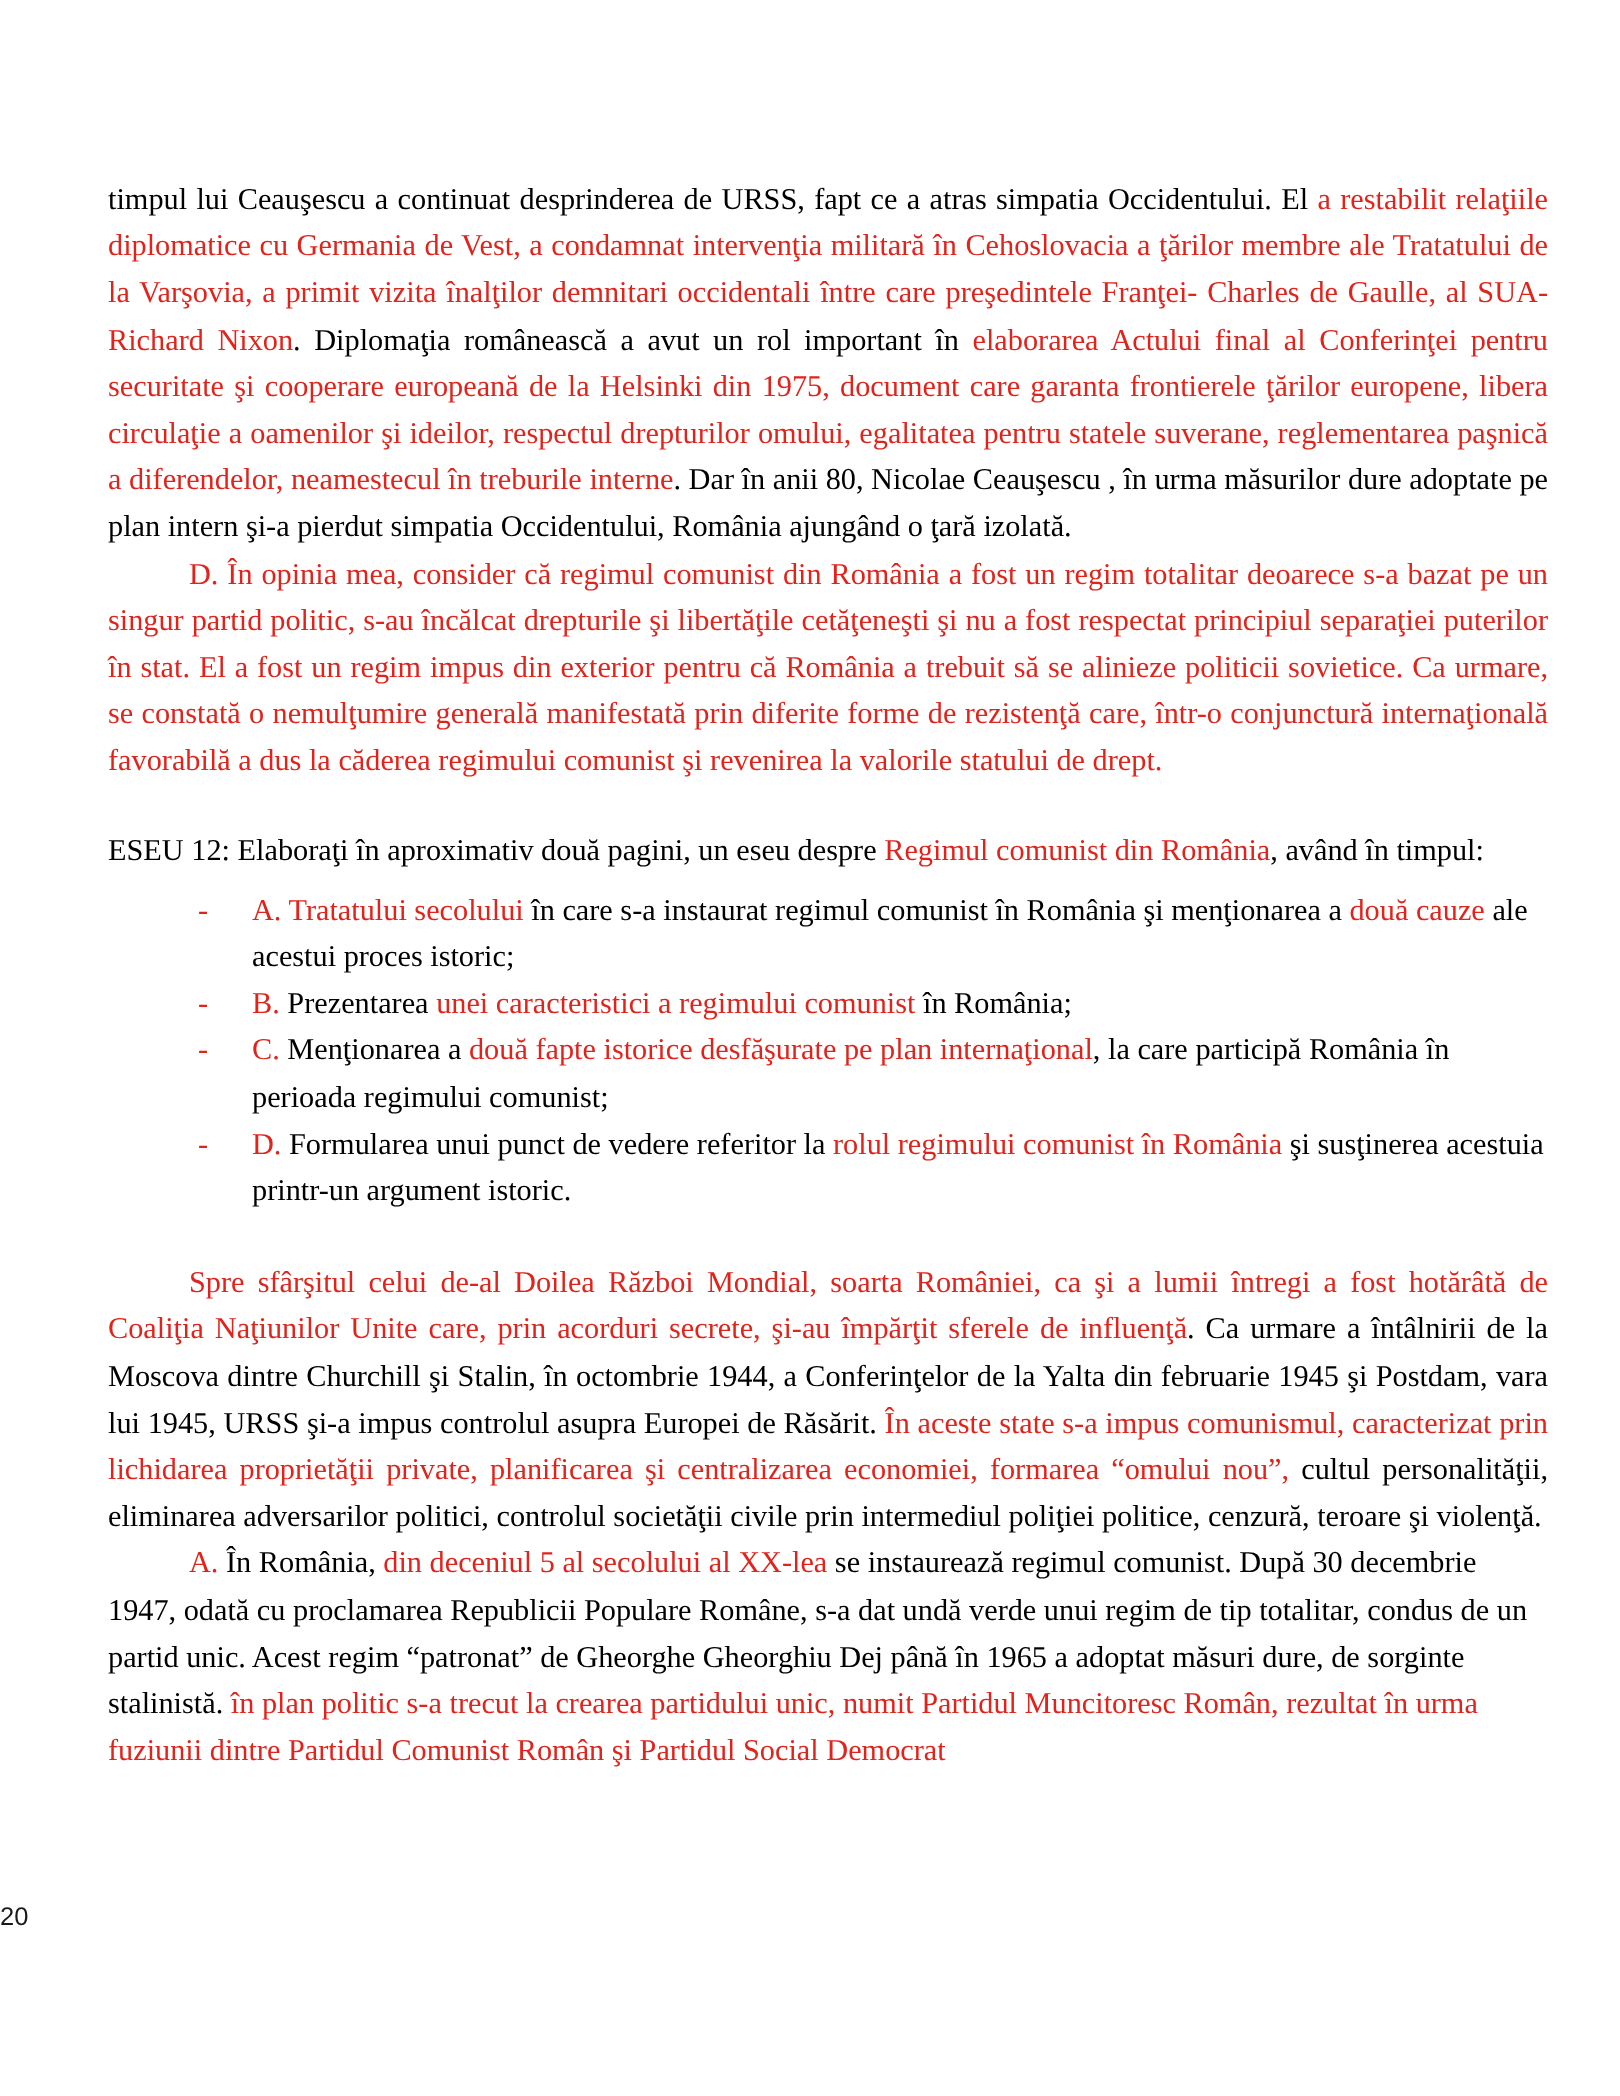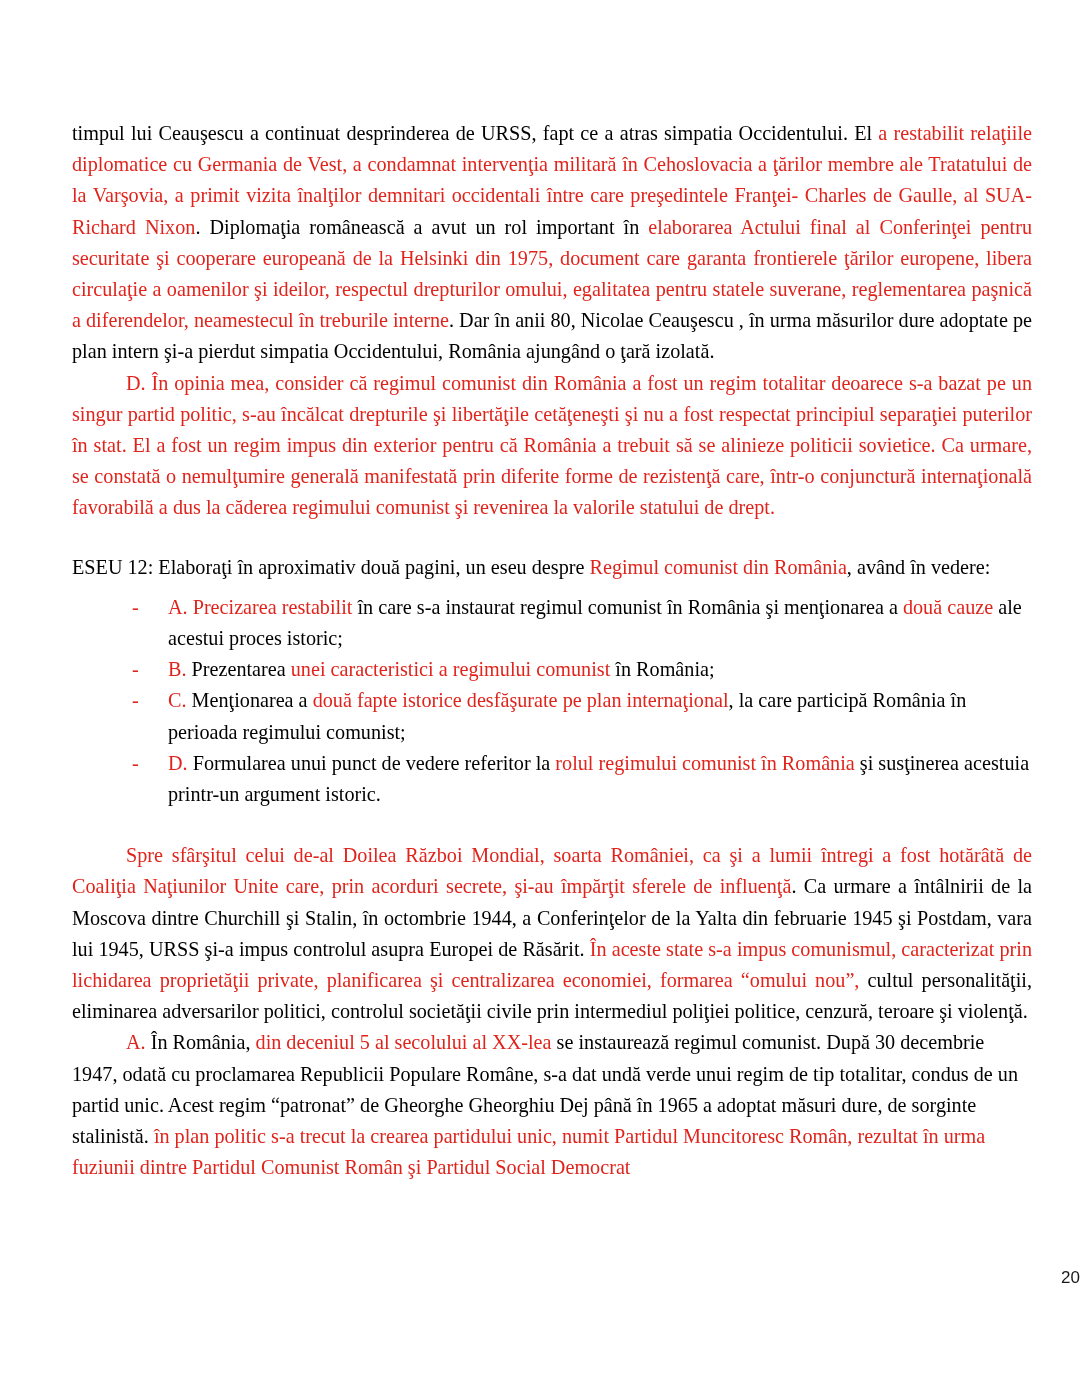--- a/index.html
+++ b/index.html
@@ -53,43 +53,43 @@
     position: absolute;
     left: 60px;
     top: 0;
     color: #e0241c;
   }
   .pagenum {
     position: absolute;
     left: 0;
     right: 0;
     top: 1268px;
-    text-align: right;
+    text-align: left;
     font-family: "Liberation Sans", "DejaVu Sans", sans-serif;
     font-size: 17px;
     color: #1a1a1a;
   }
 </style>
 </head>
 <body>
 
 <div class="page">
 
   <p><span class="blk">timpul lui Ceauşescu a continuat desprinderea de URSS, fapt ce a atras simpatia Occidentului. El </span><span class="red-i">a restabilit relaţiile diplomatice cu Germania de Vest, a condamnat intervenţia militară în Cehoslovacia a ţărilor membre ale Tratatului de la Varşovia, a primit vizita înalţilor demnitari occidentali între care preşedintele Franţei- Charles de Gaulle, al SUA- Richard Nixon</span><span class="blk">. Diplomaţia românească a avut un rol important în </span><span class="red-i">elaborarea Actului final al Conferinţei pentru securitate şi cooperare europeană de la Helsinki din 1975, document care garanta frontierele ţărilor europene, libera circulaţie a oamenilor şi ideilor, respectul drepturilor omului, egalitatea pentru statele suverane, reglementarea paşnică a diferendelor, neamestecul în treburile interne</span><span class="blk">. Dar în anii 80, Nicolae Ceauşescu , în urma măsurilor dure adoptate pe plan intern şi-a pierdut simpatia Occidentului, România ajungând o ţară izolată.</span></p>
 
   <p class="indent"><span class="red-i">D. În opinia mea, consider că regimul comunist din România a fost un regim totalitar deoarece s-a bazat pe un singur partid politic, s-au încălcat drepturile şi libertăţile cetăţeneşti şi nu a fost respectat principiul separaţiei puterilor în stat. El a fost un regim impus din exterior pentru că România a trebuit să se alinieze politicii sovietice. Ca urmare, se constată o nemulţumire generală manifestată prin diferite forme de rezistenţă care, într-o conjunctură internaţională favorabilă a dus la căderea regimului comunist şi revenirea la valorile statului de drept.</span></p>
 
   <div class="gap-md"></div>
 
-  <p class="left"><span class="blk">ESEU 12: Elaboraţi în aproximativ două pagini, un eseu despre </span><span class="red-i">Regimul comunist din România</span><span class="blk">, având în vedere:</span></p>
+  <p class="left"><span class="blk">ESEU 12: Elaboraţi în aproximativ două pagini, un eseu despre </span><span class="red-i">Regimul comunist din România</span><span class="blk">, având în timpul:</span></p>
 
   <div class="gap-sm"></div>
 
   <ul class="bullets">
-    <li><span class="dash">-</span><span class="red-i">A. Precizarea restabilit</span><span class="blk"> în care s-a instaurat regimul comunist în România şi menţionarea a </span><span class="red-i">două cauze</span><span class="blk"> ale acestui proces istoric;</span></li>
+    <li><span class="dash">-</span><span class="red-i">A. Tratatului secolului</span><span class="blk"> în care s-a instaurat regimul comunist în România şi menţionarea a </span><span class="red-i">două cauze</span><span class="blk"> ale acestui proces istoric;</span></li>
     <li><span class="dash">-</span><span class="red">B.</span><span class="blk"> Prezentarea </span><span class="red-i">unei caracteristici a regimului comunist</span><span class="blk"> în România;</span></li>
     <li><span class="dash">-</span><span class="red">C.</span><span class="blk"> Menţionarea a </span><span class="red-i">două fapte istorice desfăşurate pe plan internaţional</span><span class="blk">, la care participă România în perioada regimului comunist;</span></li>
     <li><span class="dash">-</span><span class="red">D.</span><span class="blk"> Formularea unui punct de vedere referitor la </span><span class="red-i">rolul regimului comunist în România</span><span class="blk"> şi susţinerea acestuia printr-un argument istoric.</span></li>
   </ul>
 
   <div class="gap-lg"></div>
 
 
   <p class="indent"><span class="red-i">Spre sfârşitul celui de-al Doilea Război Mondial, soarta României, ca şi a lumii întregi a fost hotărâtă de Coaliţia Naţiunilor Unite care, prin acorduri secrete, şi-au împărţit sferele de influenţă</span><span class="blk">. Ca urmare a întâlnirii de la Moscova dintre Churchill şi Stalin, în octombrie 1944, a Conferinţelor de la Yalta din februarie 1945 şi Postdam, vara lui 1945, URSS şi-a impus controlul asupra Europei de Răsărit. </span><span class="red-i">În aceste state s-a impus comunismul, caracterizat prin lichidarea proprietăţii private, planificarea şi centralizarea economiei, formarea “omului nou”,</span><span class="blk"> cultul personalităţii, eliminarea adversarilor politici, controlul societăţii civile prin intermediul poliţiei politice, cenzură, teroare şi violenţă.</span></p>
 

